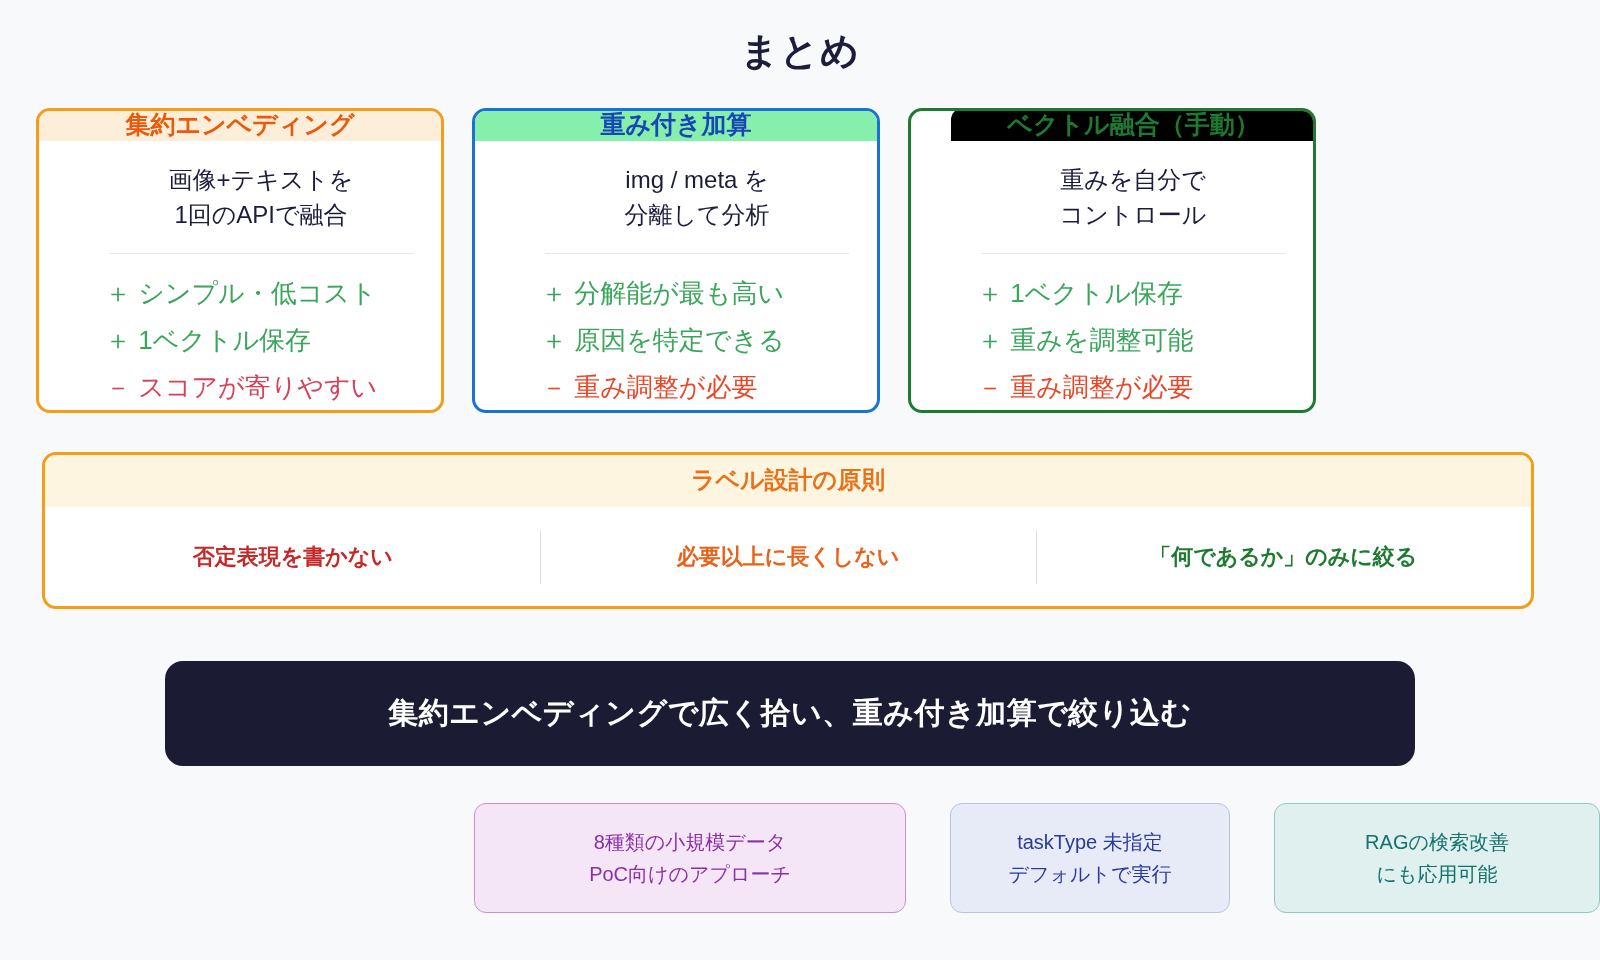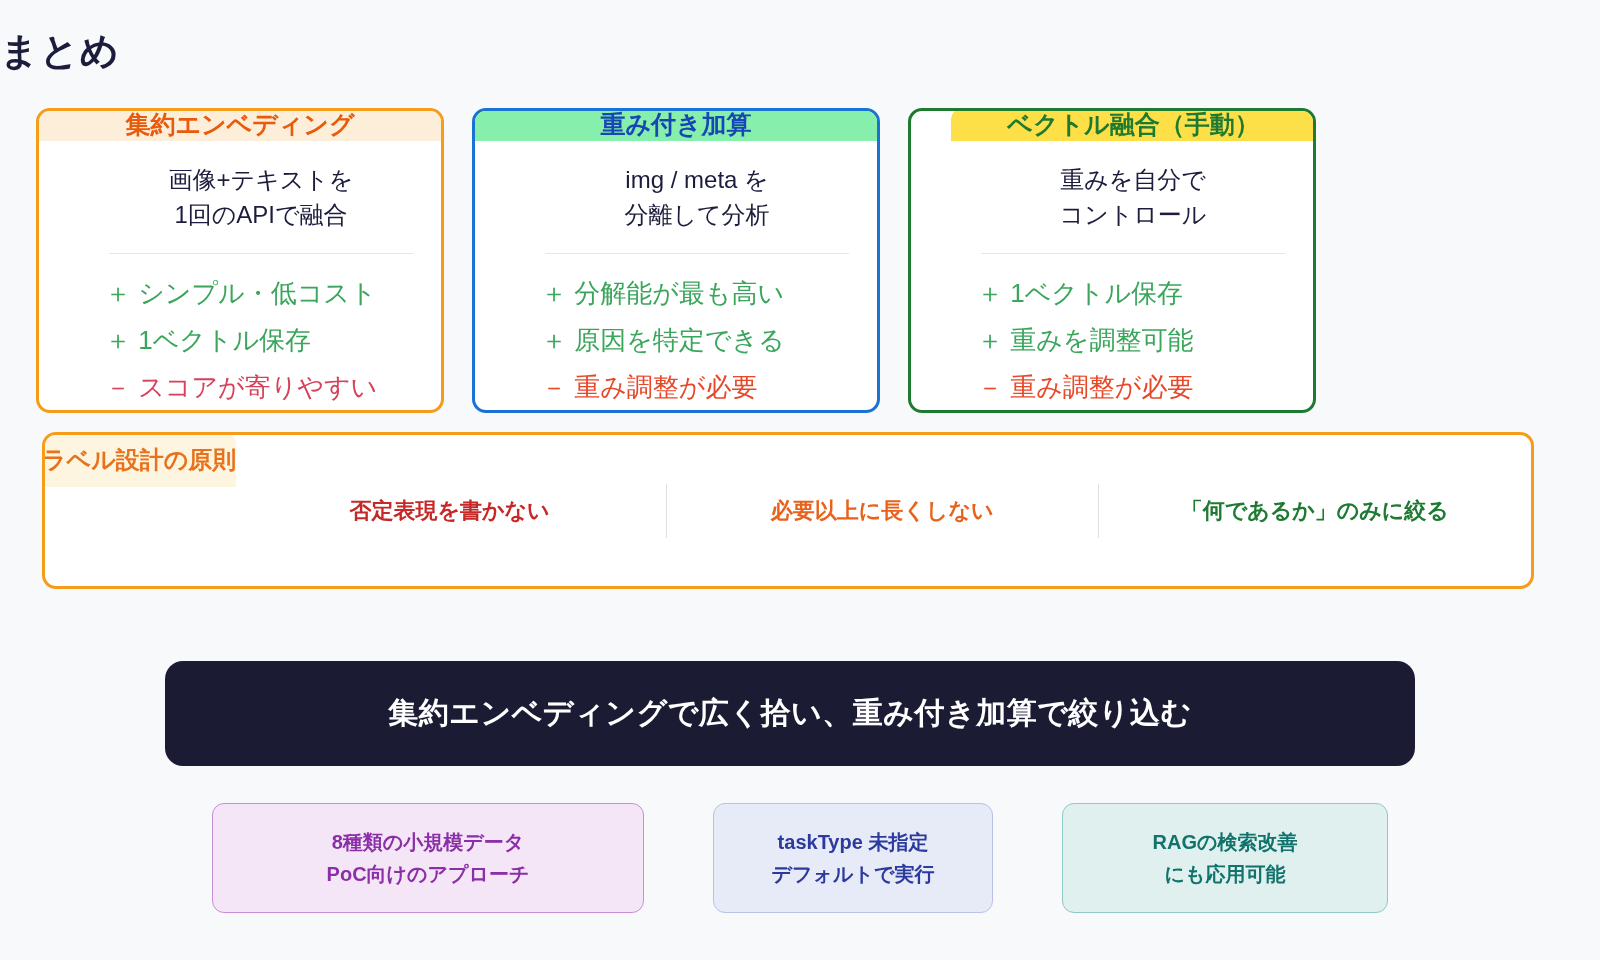--- a/index.html
+++ b/index.html
@@ -22,21 +22,21 @@
     width: 1600px;
     height: 960px;
   }
 
   
   .page-title {
     position: absolute;
     top: 26px;
     left: 0;
     width: 1600px;
-    text-align: left;
+    text-align: center;
     font-size: 38px;
     font-weight: 700;
     letter-spacing: 1px;
     color: #1c1c3c;
   }
 
   
   .card-row {
     position: absolute;
     top: 108px;
@@ -98,38 +98,38 @@
   }
   .bullet.pro { color: #3aa65b; }
   .bullet.con { color: #d6425b; }
 
   
   .card.orange { border-color: #f59c19; }
   .card.orange .card-header { background: #fdeed9; color: #ea5a0b; }
   .card.blue   { border-color: #1a73d4; }
   .card.blue .card-header { background: #86efac; color: #1746b5; }
   .card.green  { border-color: #1f7a31; }
-  .card.green .card-header { background: #fde047; color: #1f7a31; margin-left: 40px; }
+  .card.green .card-header { background: #000000; color: #1f7a31; margin-left: 40px; }
 
   .card.blue .bullet.con { color: #e8482a; }
   .card.green .bullet.con { color: #e8482a; }
 
   
   .principles {
     position: absolute;
-    top: 432px;
+    top: 452px;
     left: 42px;
     width: 1492px;
     height: 157px;
     background: #ffffff;
     border: 3px solid #f59c19;
     border-radius: 14px;
     overflow: hidden;
     display: flex;
-    flex-direction: row;
+    flex-direction: column;
   }
 
   .principles-header {
     height: 55px;
     display: flex;
     align-items: center;
     justify-content: center;
     background: #fdf5df;
     color: #e8721b;
     font-size: 24px;
@@ -180,24 +180,23 @@
     letter-spacing: 0.5px;
   }
 
   
   .pill-row {
     position: absolute;
     top: 803px;
     left: 0;
     width: 1600px;
     display: flex;
-    justify-content: center;
+    justify-content: flex-end;
     align-items: flex-start;
-    gap: 69px;
-    font-weight: bold;
+    gap: 44px;
   }
 
   .pill {
     border-radius: 12px;
     border: 1px solid transparent;
     text-align: center;
     font-size: 20px;
     line-height: 1.6;
     padding: 22px 34px;
     min-height: 100px;

